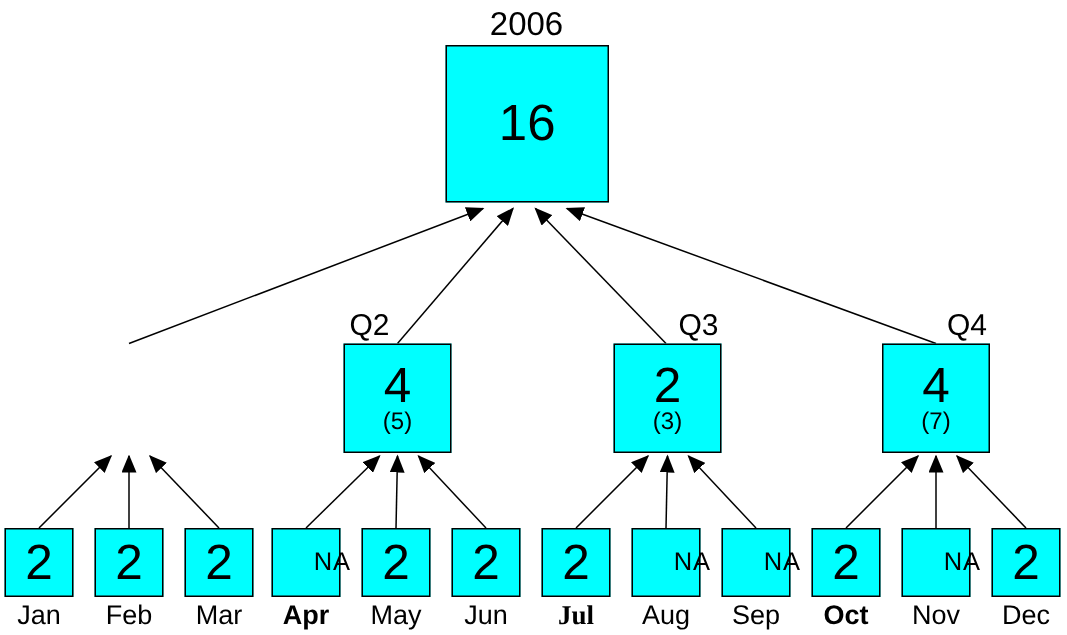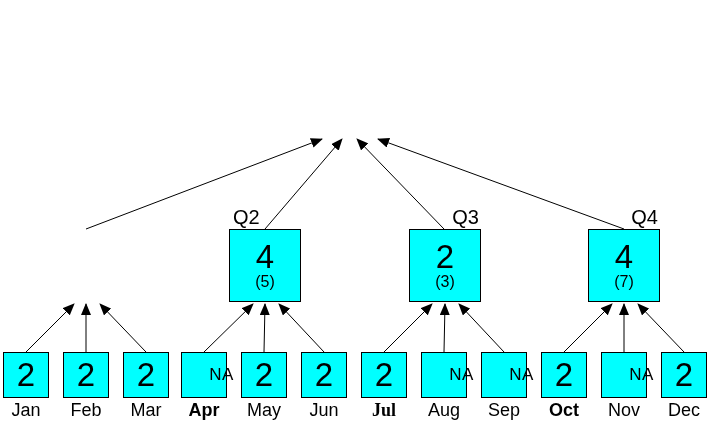--- a/index.html
+++ b/index.html
@@ -60,20 +60,24 @@
       <line x1="384" y1="352" x2="432" y2="304" marker-end="url(#ah)"></line>
       <line x1="444" y1="352" x2="445" y2="304" marker-end="url(#ah)"></line>
       <line x1="504" y1="352" x2="459" y2="304" marker-end="url(#ah)"></line>
 
       <line x1="564" y1="352" x2="612" y2="304" marker-end="url(#ah)"></line>
       <line x1="624" y1="352" x2="624" y2="304" marker-end="url(#ah)"></line>
       <line x1="684" y1="352" x2="638" y2="304" marker-end="url(#ah)"></line>
     </g>
   </svg>
 
+  <div class="year-title">2006</div>
+  <div class="box year-box">
+    <span>16</span>
+  </div>
 
 
   <div class="quarter q2">
     <span class="q-label pos-left">Q2</span>
     <div class="box q-box">
       <span class="q-value">4</span>
       <span class="q-sub">(5)</span>
     </div>
   </div>
 

